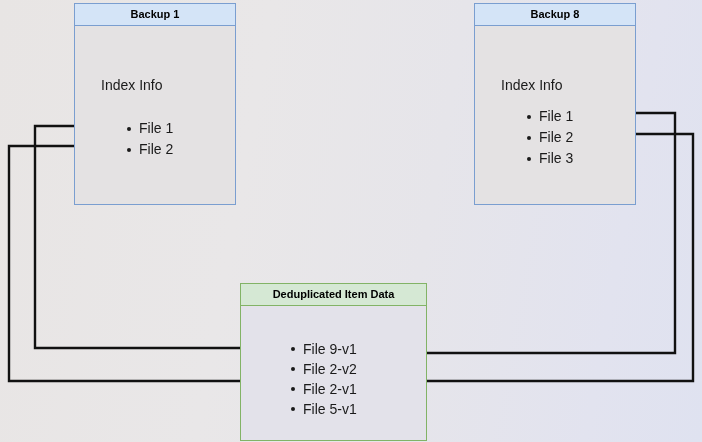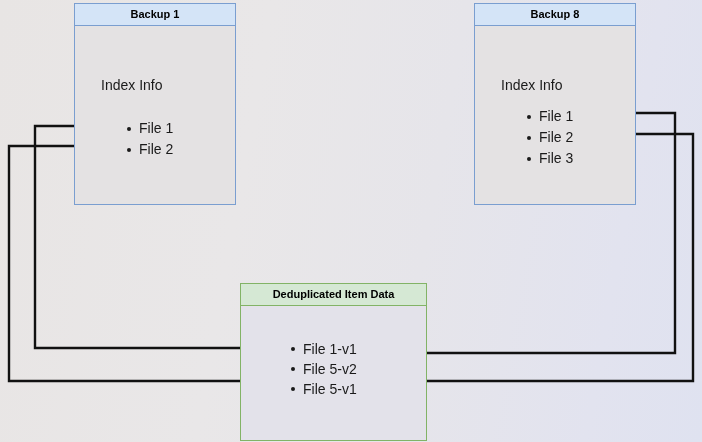--- a/index.html
+++ b/index.html
@@ -140,20 +140,21 @@
         <li>File 2</li>
         <li>File 3</li>
       </ul>
     </div>
   </div>
 
   <div class="node green" style="left:240px; top:283px; width:187px; height:158px;">
     <div class="node-header">Deduplicated Item Data</div>
     <div class="node-body">
       <ul class="file-list dedup-list" style="left:48px; top:33px;">
-        <li>File 1-v1</li>
-        <li>File 5-v2</li>
+        <li>File 9-v1</li>
+        <li>File 2-v2</li>
+        <li>File 2-v1</li>
         <li>File 5-v1</li>
       </ul>
     </div>
   </div>
 
 </div>
 
 </body></html>

